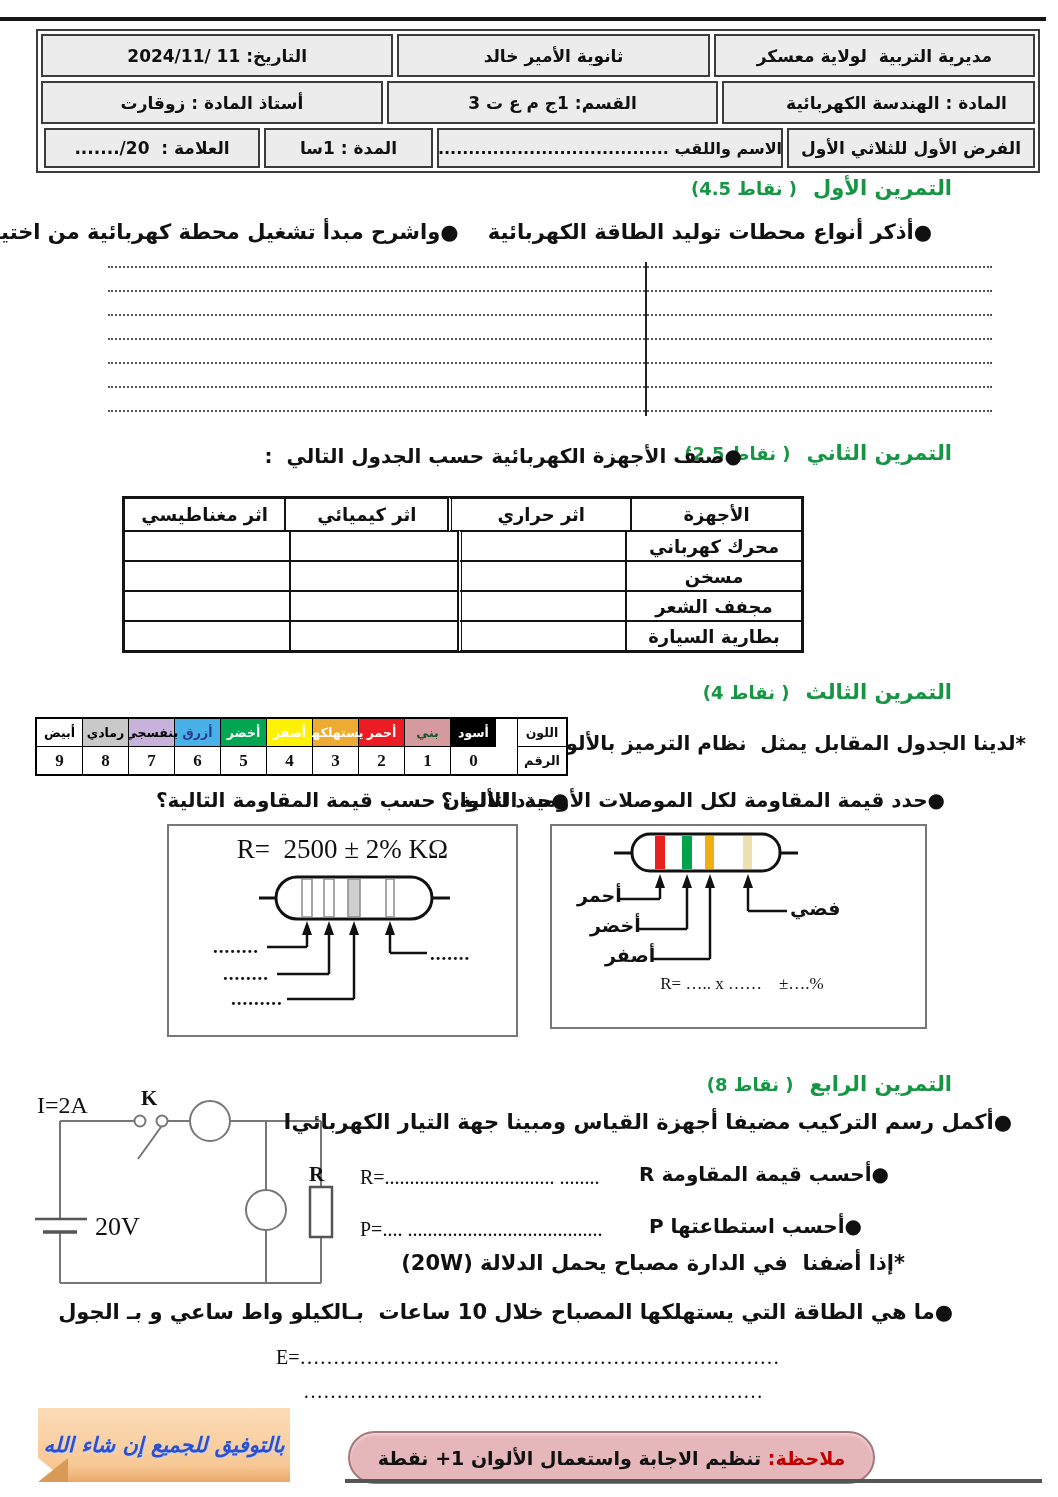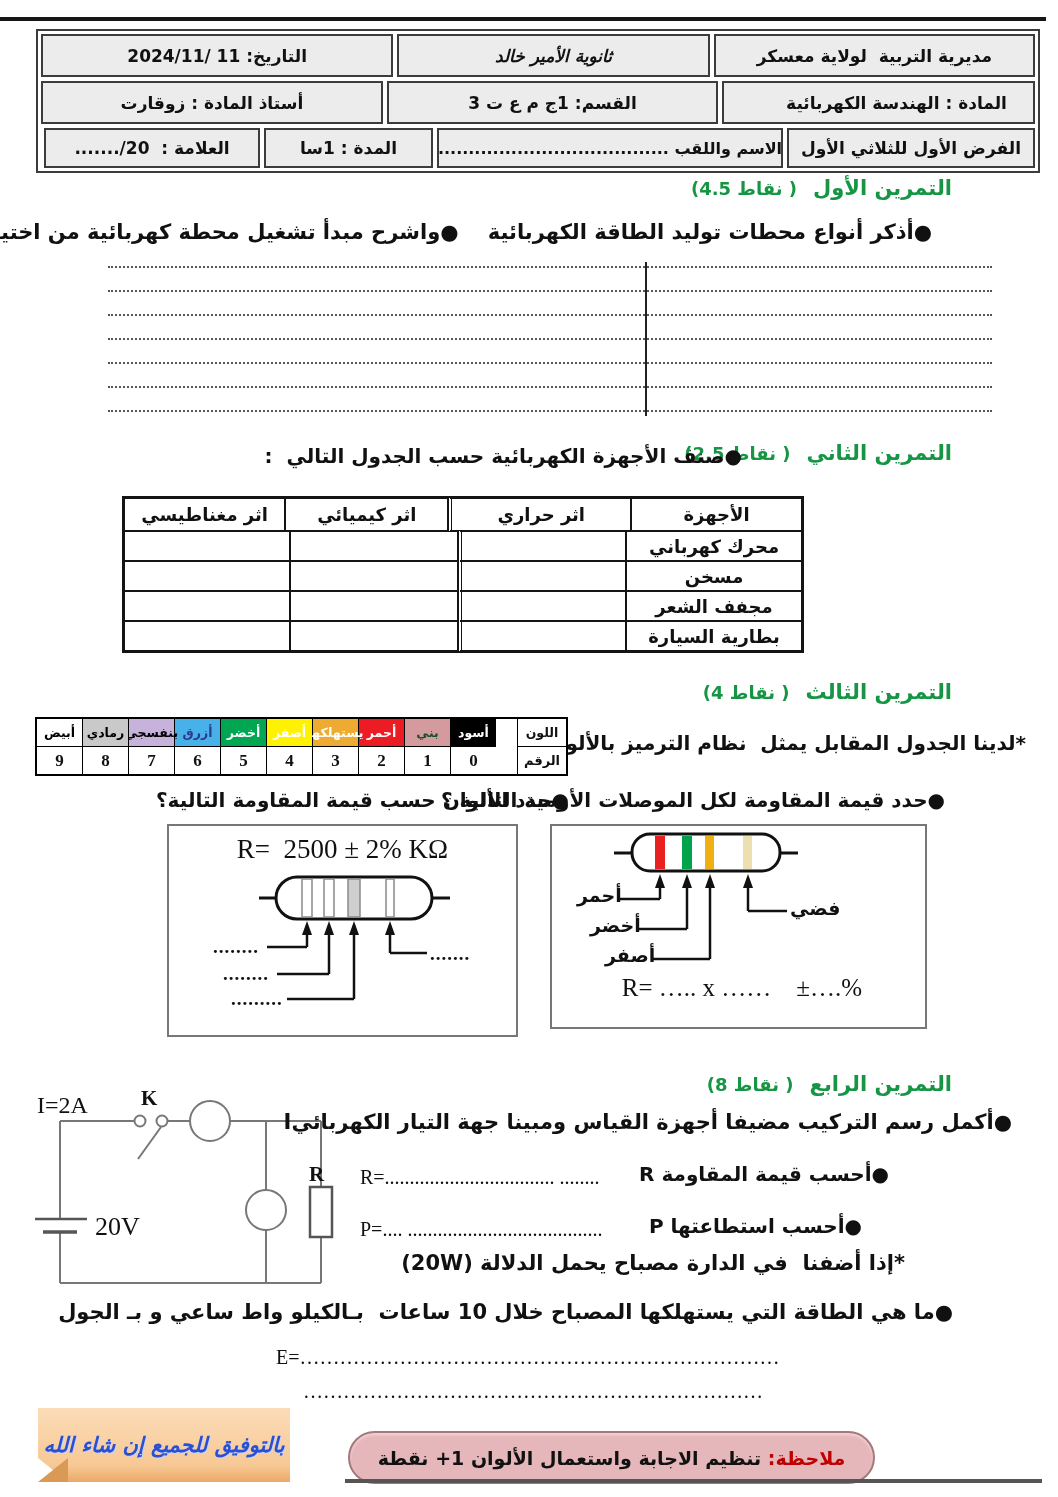--- a/index.html
+++ b/index.html
@@ -69,21 +69,21 @@
   .dline{border-top:2px solid #555;border-bottom:2px solid #555;height:3px;box-sizing:border-box;}
 </style>
 </head>
 <body>
 
 <div class="abs" style="left:0;top:17px;width:1046px;height:4px;background:#161616;"></div>
 
 <div class="abs hdr">
   <div class="hrow" style="height:43px;">
     <div class="hcell" style="width:322px;"><span>مديرية التربية  لولاية معسكر</span></div>
-    <div class="hcell" style="width:313px;font-style:italic;"><span>ثانوية الأمير خالد</span></div>
+    <div class="hcell" style="width:313px;"><span>ثانوية الأمير خالد</span></div>
     <div class="hcell" style="width:353px;"><span>التاريخ:</span><span class="ltr">2024/11/ 11</span></div>
   </div>
   <div class="hrow" style="height:43px;">
     <div class="hcell" style="width:322px;padding-left:36px;"><span>المادة : الهندسة الكهربائية</span></div>
     <div class="hcell" style="width:342px;text-align:right;"><span>القسم: 1ج م ع ت 3</span></div>
     <div class="hcell" style="width:353px;"><span>أستاذ المادة : زوقارت</span></div>
   </div>
   <div class="hrow" style="height:40px;">
     <div class="hcell" style="width:248px;"><span>الفرض الأول للثلاثي الأول</span></div>
     <div class="hcell" style="width:346px;font-size:16px;"><span>الاسم واللقب ......................................</span></div>
@@ -262,21 +262,21 @@
         <line x1="158" y1="133" x2="100" y2="133"></line>
       <polygon points="196,48 191,62 201,62" stroke="none"></polygon>
       <line x1="196" y1="60" x2="196" y2="85"></line>
         <line x1="196" y1="85" x2="235" y2="85"></line>
     </g>
   </svg>
   <span class="abs bandlabel" style="left:25px;top:58px;">أحمر</span>
   <span class="abs bandlabel" style="left:38px;top:88px;">أخضر</span>
   <span class="abs bandlabel" style="left:53px;top:118px;">أصفر</span>
   <span class="abs bandlabel" style="left:238px;top:71px;">فضي</span>
-  <div class="abs serif" style="top:148px;left:40px;width:300px;text-align:center;font-size:25px;white-space:pre;direction:ltr;">R= ….. x ……    ±….%</div>
+  <div class="abs serif" style="top:148px;left:40px;width:300px;text-align:center;font-size:17px;white-space:pre;direction:ltr;">R= ….. x ……    ±….%</div>
 </div>
 
 <div class="abs extitle green" style="top:1072px;right:106px;">
   <span>التمرين الرابع</span>
   <span class="pts ltr">(8 نقاط )</span>
 </div>
 
 <svg class="abs" style="left:25px;top:1085px;" width="330" height="212" viewBox="0 0 330 212">
   <g stroke="#777" stroke-width="2" fill="none">
     <line x1="35" y1="36" x2="109" y2="36"></line>

